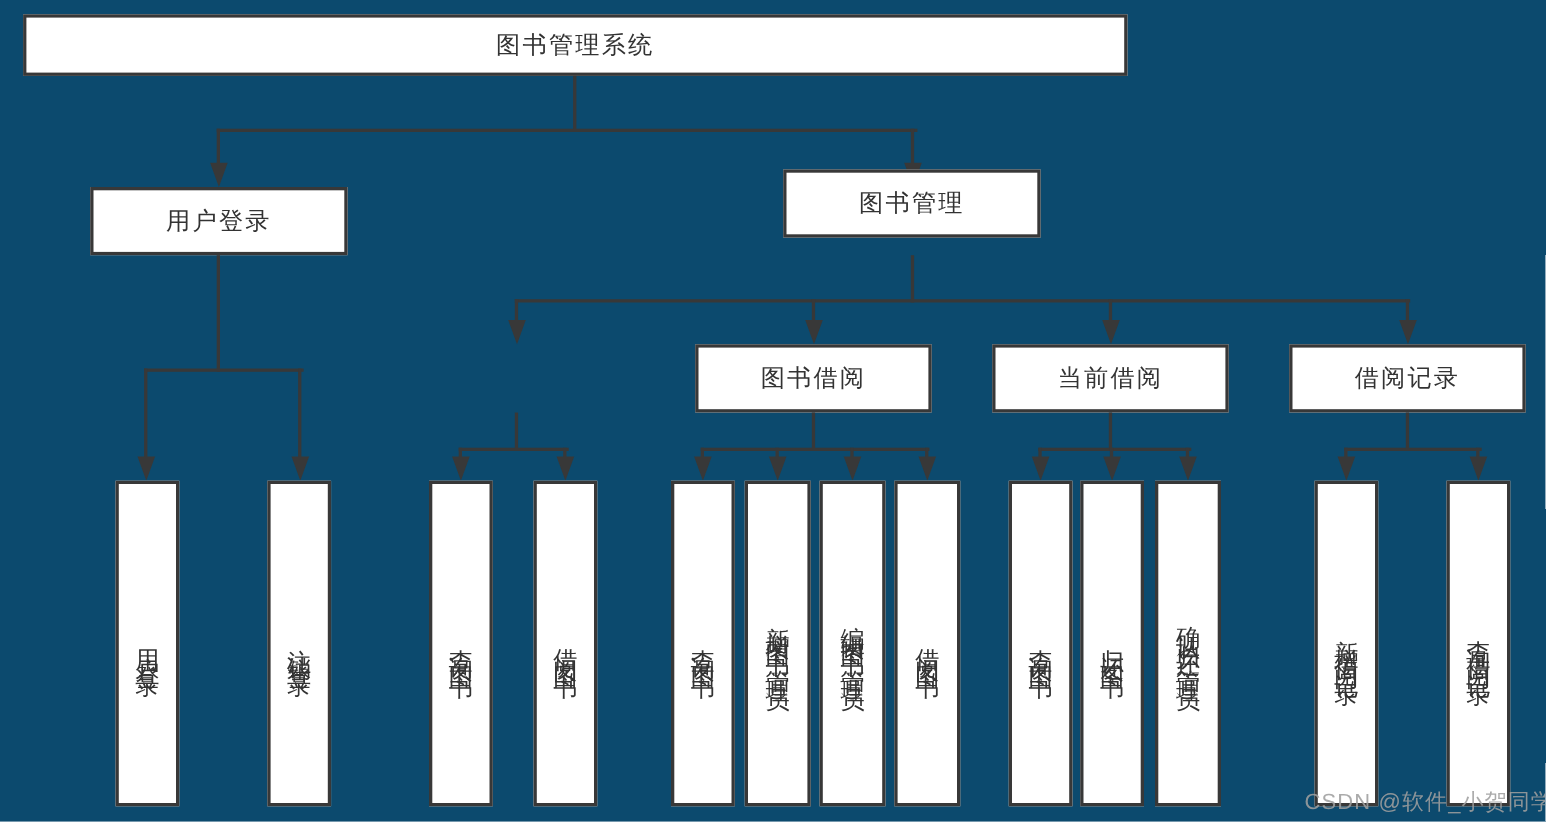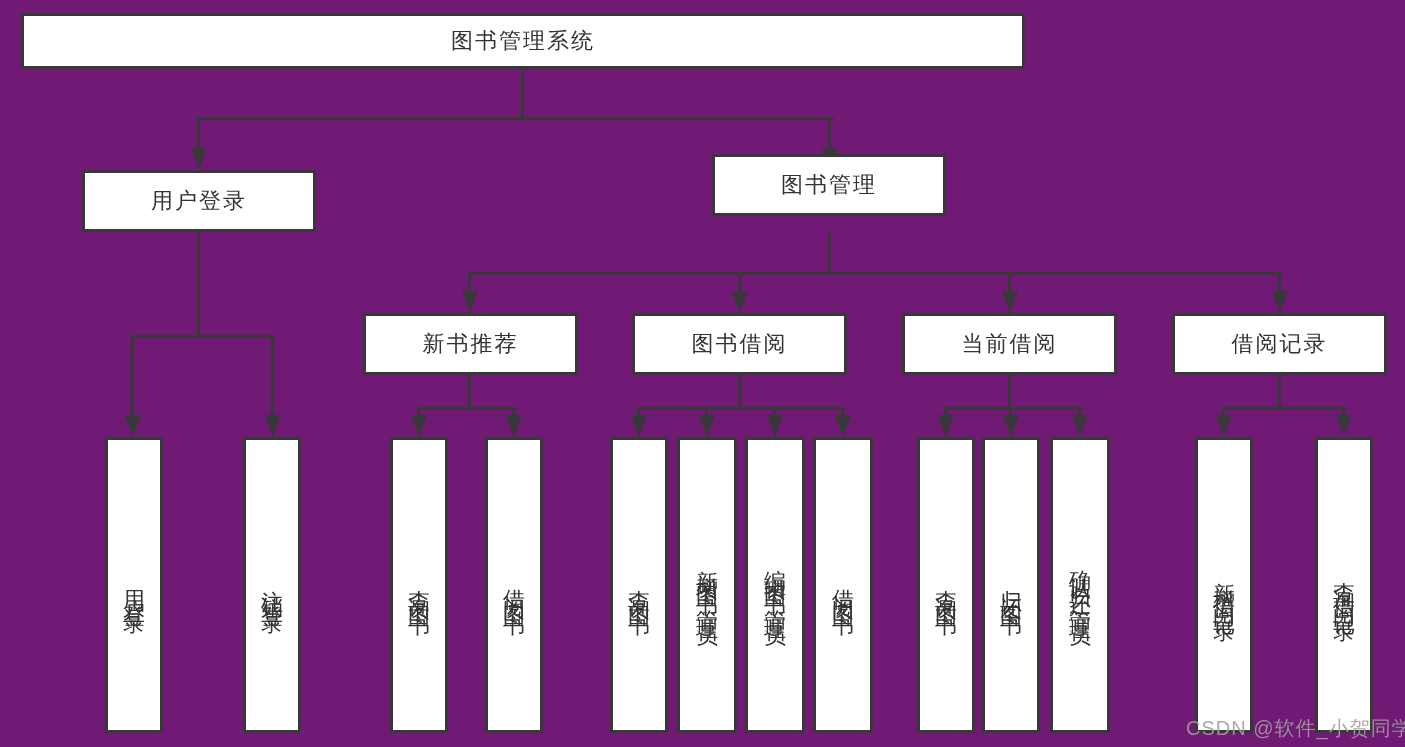--- a/index.html
+++ b/index.html
@@ -1,17 +1,17 @@
 <!DOCTYPE html>
 <html><head>
 <meta charset="utf-8">
 <style>
   html,body { margin:0; padding:0; background:#ffffff; }
   #stage {
-    position:relative; width:1405px; height:747px; background:#701a75;
+    position:relative; width:1405px; height:747px; background:#0c4a6e;
     font-family:"Liberation Sans", sans-serif; overflow:hidden;
   }
   .box {
     position:absolute; box-sizing:border-box;
     border:3px solid #383838; background:#ffffff;
     display:flex; align-items:center; justify-content:center;
     color:#333333; font-size:22px; letter-spacing:2px;
     text-align:center;
   }
   .vbox {
@@ -60,21 +60,20 @@
   <div class="hline" style="left:468px; top:272px; width:814px;"></div>
   <div class="vline" style="left:468px; top:272px; height:24px;"></div>
   <div class="arrow" style="left:462px; top:291px;"></div>
   <div class="vline" style="left:738px; top:272px; height:24px;"></div>
   <div class="arrow" style="left:732px; top:291px;"></div>
   <div class="vline" style="left:1008px; top:272px; height:24px;"></div>
   <div class="arrow" style="left:1002px; top:291px;"></div>
   <div class="vline" style="left:1278px; top:272px; height:24px;"></div>
   <div class="arrow" style="left:1272px; top:291px;"></div>
 
-  <div class="box" style="left:363px; top:313px; width:215px; height:62px;">新书推荐</div>
   <div class="box" style="left:632px; top:313px; width:215px; height:62px;">图书借阅</div>
   <div class="box" style="left:902px; top:313px; width:215px; height:62px;">当前借阅</div>
   <div class="box" style="left:1172px; top:313px; width:215px; height:62px;">借阅记录</div>
 
   <div class="vline" style="left:468px; top:375px; height:35px;"></div>
   <div class="hline" style="left:417px; top:407px; width:100px;"></div>
   <div class="vline" style="left:417px; top:407px; height:10px;"></div>
   <div class="arrow" style="left:411px; top:415px;"></div>
   <div class="vline" style="left:512px; top:407px; height:10px;"></div>
   <div class="arrow" style="left:506px; top:415px;"></div>

